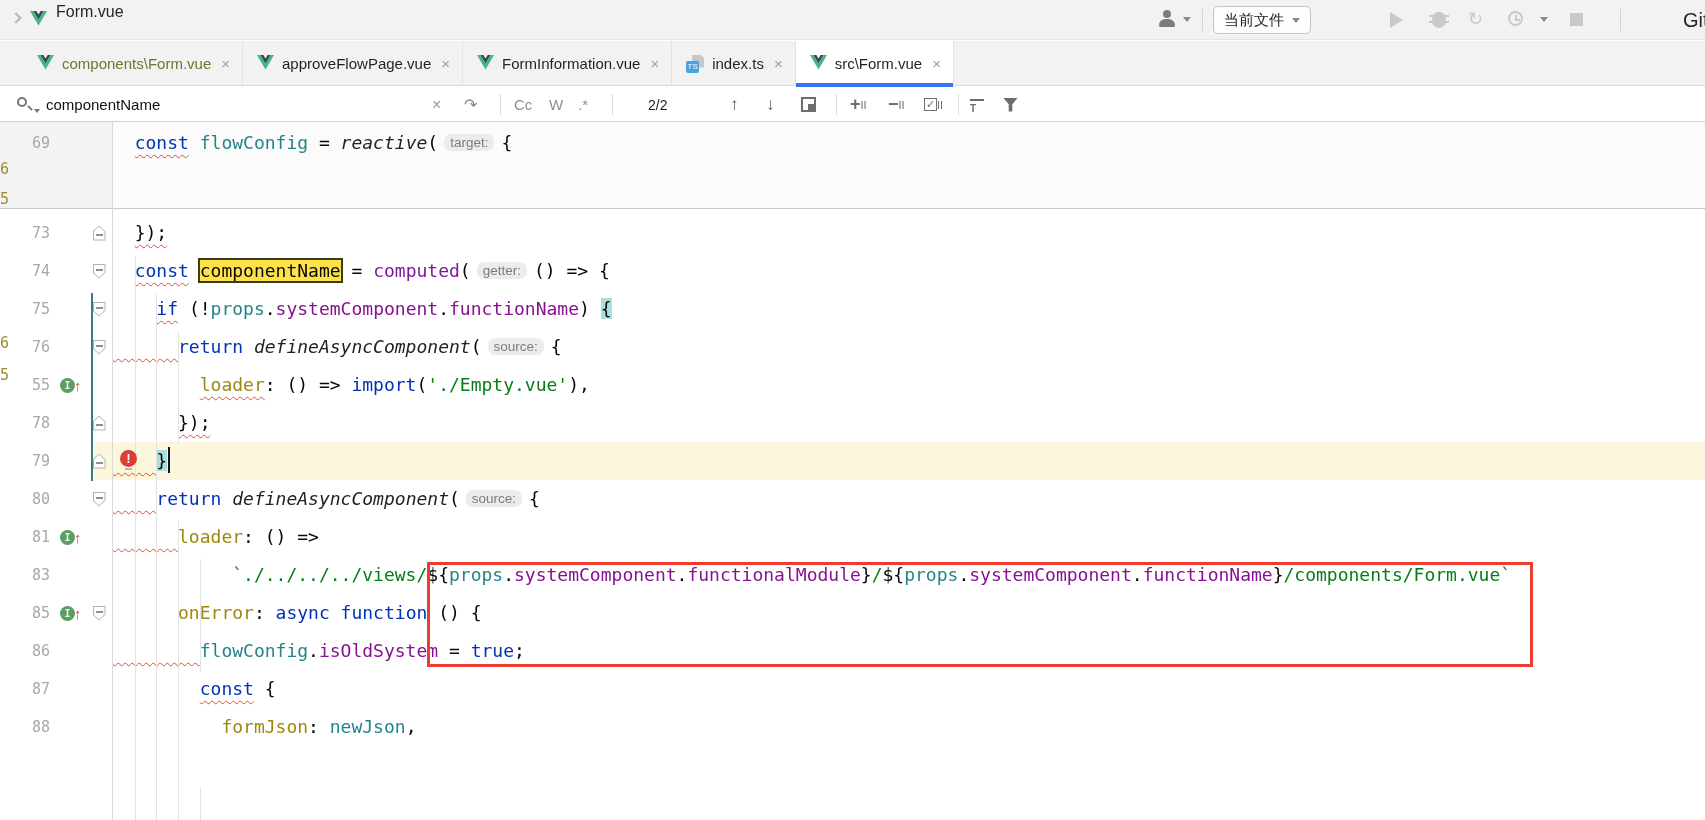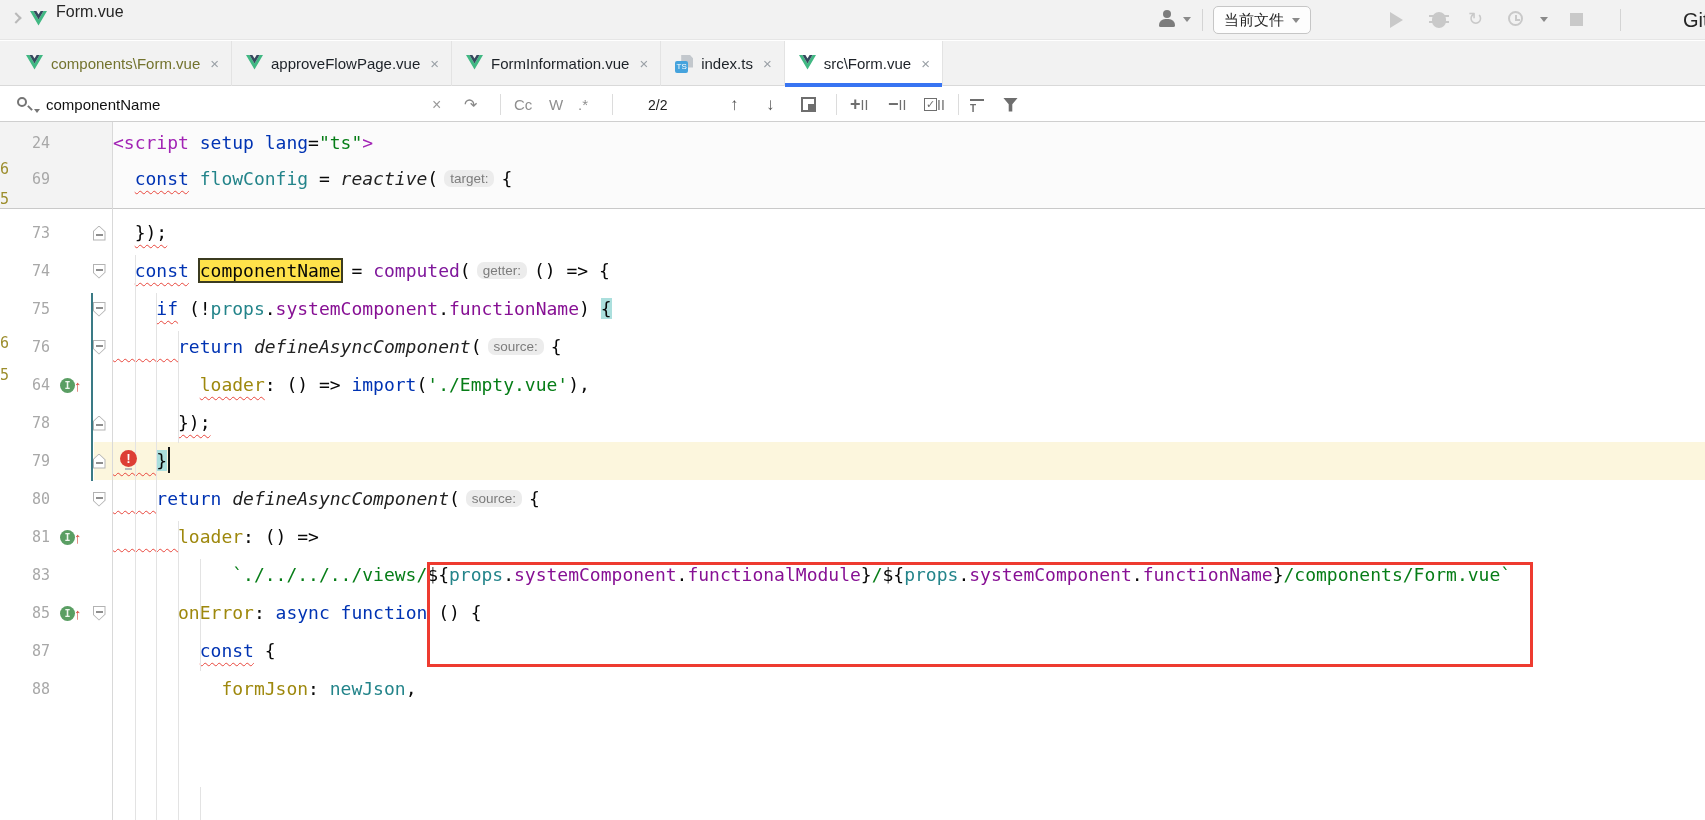--- a/index.html
+++ b/index.html
@@ -21,21 +21,21 @@
   .bug:before{content:"";position:absolute;left:-3px;top:3px;width:20px;height:2px;background:#c9c9c9}
   .bug:after{content:"";position:absolute;left:-3px;top:9px;width:20px;height:2px;background:#c9c9c9}
   .gray-glyph{position:absolute;font-size:18px;color:#c9c9c9}
   .clockicon{position:absolute;left:1508px;top:11px;width:15px;height:15px;border:2px solid #c9c9c9;border-radius:50%}
   .clockicon:before{content:"";position:absolute;left:5px;top:2px;width:2px;height:5px;background:#c9c9c9}
   .clockicon:after{content:"";position:absolute;left:5px;top:6px;width:5px;height:2px;background:#c9c9c9}
   .prof-dd{position:absolute;left:1540px;top:17px}
   .stop{position:absolute;left:1570px;top:13px;width:13px;height:13px;background:#c9c9c9}
   .git-label{position:absolute;left:1683px;top:9px;font-size:20px;color:#262626;white-space:nowrap}
   
-  .tabbar{position:absolute;top:41px;left:0;width:1705px;height:45px;background:#f2f2f2;border-bottom:1px solid #d9d9d9;display:flex;padding-left:12px}
+  .tabbar{position:absolute;top:41px;left:0;width:1705px;height:45px;background:#f2f2f2;border-bottom:1px solid #d9d9d9;display:flex;padding-left:23px}
   .tab{position:relative;height:45px;display:flex;align-items:center;gap:8px;padding:0 12px 0 14px;font-size:15px;color:#1d2228;border-right:1px solid #e3e3e3;cursor:default}
   .tab .lbl{white-space:pre}
   .tab.modified .lbl{color:#73732e}
   .tab.active{background:#fff}
   .tab .close{color:#9aa0a6;font-size:15px;margin-left:2px}
   .tab .underline{position:absolute;left:0;right:0;bottom:-1px;height:4px;background:#3874f2}
   .tsicon{position:relative;width:18px;height:18px}
   .tsicon .page{position:absolute;right:0;top:0;width:12px;height:13px;background:#c3c8cd;clip-path:polygon(0 0,70% 0,100% 30%,100% 100%,0 100%)}
   .tsicon .tsbox{position:absolute;left:0;bottom:0;width:13px;height:12px;background:#45a3dd;border-radius:2px;color:#fff;font-size:8px;font-weight:normal;display:flex;align-items:center;justify-content:center;font-family:"Liberation Sans",sans-serif}
   
@@ -47,21 +47,21 @@
   .mag .dd{position:absolute;right:-4px;bottom:2px;width:0;height:0;border-left:3px solid transparent;border-right:3px solid transparent;border-top:4px solid #757575}
   .sb-query{font-size:15px;color:#111}
   .sb-x{font-size:16px;color:#9a9a9a}
   .sb-arrow{font-size:16px;color:#8a8a8a}
   .sb-sep{position:absolute;top:7px;width:1px;height:21px;background:#dcdcdc}
   .sb-toggle{font-size:15px;color:#8f8f8f}
   .sb-count{font-size:14px;color:#222}
   .nav-arrow{font-size:17px;color:#555}
   .findwin{position:relative;width:15px;height:15px;border:2px solid #6e6e6e}
   .findwin:after{content:"";position:absolute;right:0;bottom:0;width:6px;height:6px;background:#6e6e6e}
-  .subii{font-size:14px;color:#6e6e6e;vertical-align:-4px;letter-spacing:0px}
+  .subii{font-size:11px;color:#6e6e6e;vertical-align:-4px;letter-spacing:0px}
   .bigglyph{font-size:18px;color:#6e6e6e;font-weight:bold}
   .checkbox{position:relative;width:13px;height:13px;border:1.5px solid #6e6e6e;font-size:11px;line-height:11px;text-align:center;color:#6e6e6e}
   .linesT{position:relative;width:14px;height:14px}
   .linesT i{position:absolute;left:0;height:2px;background:#6e6e6e;display:block}
   .linesT .t{position:absolute;right:-1px;bottom:-2px;font-size:10px;font-weight:bold;color:#6e6e6e;font-style:normal;background:#fff;height:auto}
   .funnel{width:15px;height:14px;background:#6e6e6e;clip-path:polygon(0 0,100% 0,62% 48%,62% 100%,38% 100%,38% 48%)}
   
   .editor{position:absolute;top:122px;left:0;width:1705px;height:698px;background:#fff;overflow:hidden}
   .pinned{position:relative;height:87px;background:linear-gradient(to right,#f3f3f3 112px,#fbfbfb 112px);border-bottom:1px solid #c9c9c9;padding-top:3px}
   .mainrows{position:relative;padding-top:5px}
@@ -236,26 +236,20 @@
       </span>
   </div>
   <div class="sb" style="left:1003px">
       <span class="funnel"></span>
     </div>
 </div>
 
 <div class="editor" id="editor">
   <div class="pinned" id="pinned-rows">
       <div class="row">
-        <span class="ln">24</span>
-        <span class="ico"></span>
-        <span class="foldz"></span>
-        <span class="code"><span class="c-tag">&lt;script</span><span> </span><span class="c-kw">setup</span><span> </span><span class="c-kw">lang</span><span>=</span><span class="c-str">"ts"</span><span class="c-tag">&gt;</span></span>
-      </div>
-      <div class="row">
         <span class="ln">69</span>
         <span class="ico"></span>
         <span class="foldz"></span>
         <span class="code"><span>  </span><span class="c-kw sq">const</span><span> </span><span class="c-var">flowConfig</span><span> = </span><span class="c-fni">reactive</span><span>(</span><span class="inlay">target:</span><span>{</span></span>
       </div>
     </div>
   <div class="mainrows" id="main-rows">
       <div class="row">
         <span class="ln">73</span>
         <span class="ico"></span>
@@ -298,21 +292,21 @@
         <span class="foldz">
           <span class="fold down">
             <span class="o"></span>
             <span class="i"></span>
             <span class="m"></span>
           </span>
         </span>
         <span class="code"><span class="sq">      </span><span class="c-kw">return</span><span> </span><span class="c-fni">defineAsyncComponent</span><span>(</span><span class="inlay">source:</span><span>{</span></span>
       </div>
       <div class="row">
-        <span class="ln">64</span>
+        <span class="ln">55</span>
         <span class="ico">
           <span class="impl">I</span>
           <span class="impl-arrow">↑</span>
         </span>
         <span class="foldz"></span>
         <span class="code"><span>        </span><span class="c-ol sq">loader</span><span>: () =&gt; </span><span class="c-kw">import</span><span>(</span><span class="c-str">'./Empty.vue'</span><span>),</span></span>
       </div>
       <div class="row">
         <span class="ln">78</span>
         <span class="ico"></span>
@@ -372,20 +366,26 @@
           <span class="impl-arrow">↑</span>
         </span>
         <span class="foldz">
           <span class="fold down">
             <span class="o"></span>
             <span class="i"></span>
             <span class="m"></span>
           </span>
         </span>
         <span class="code"><span>      </span><span class="c-ol">onError</span><span>: </span><span class="c-kw">async</span><span> </span><span class="c-kw">function</span><span> () {</span></span>
+      </div>
+      <div class="row">
+        <span class="ln">86</span>
+        <span class="ico"></span>
+        <span class="foldz"></span>
+        <span class="code"><span class="sq">        </span><span class="c-var">flowConfig</span><span>.</span><span class="c-mem">isOldSystem</span><span> = </span><span class="c-kw">true</span><span>;</span></span>
       </div>
       <div class="row">
         <span class="ln">87</span>
         <span class="ico"></span>
         <span class="foldz"></span>
         <span class="code"><span>        </span><span class="c-kw sq">const</span><span> {</span></span>
       </div>
       <div class="row">
         <span class="ln">88</span>
         <span class="ico"></span>

